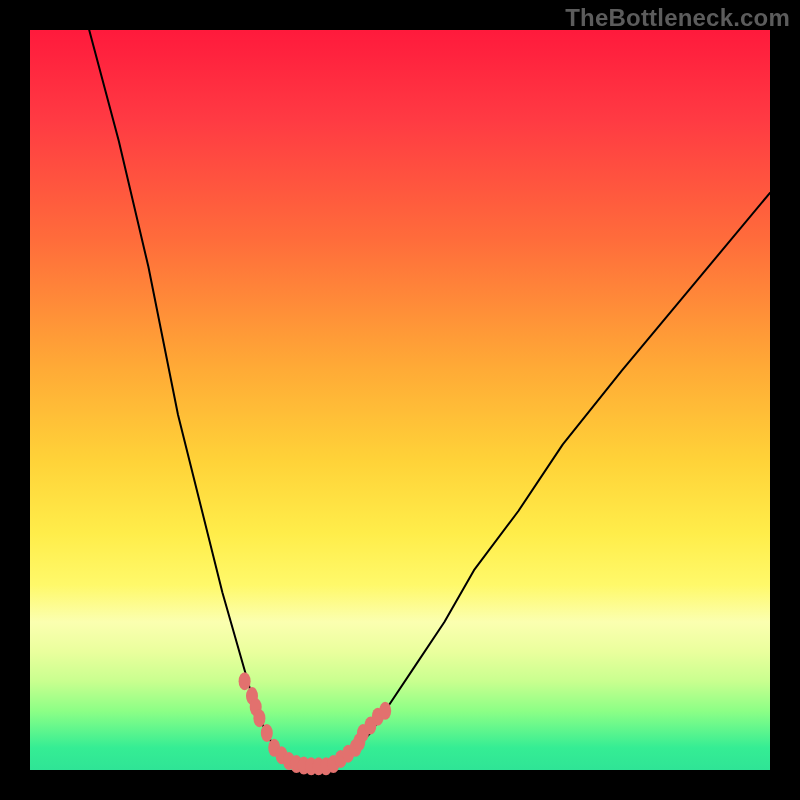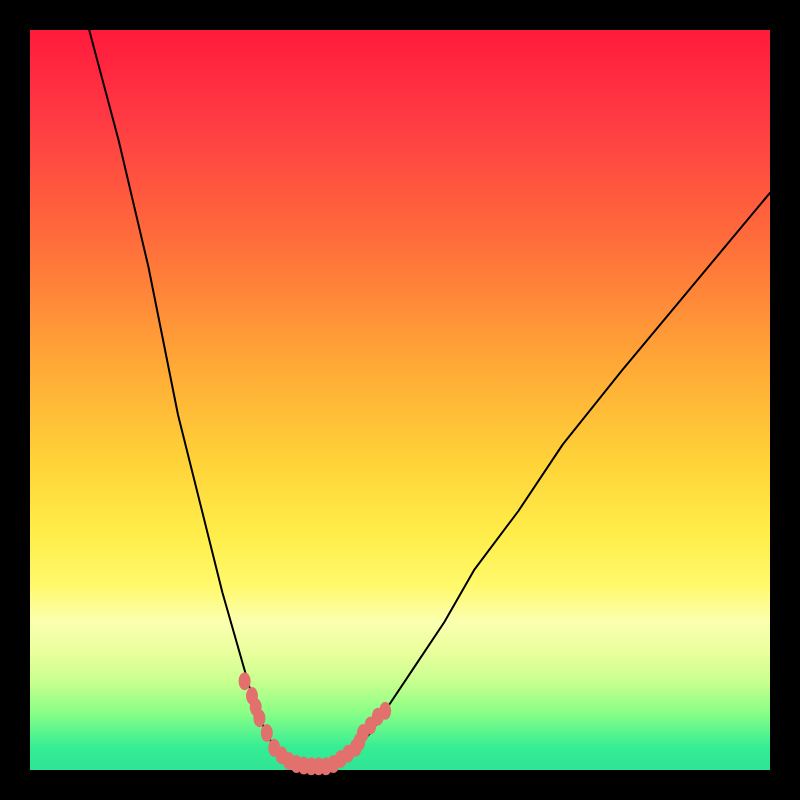--- a/index.html
+++ b/index.html
@@ -66,20 +66,21 @@
     stroke-linejoin: round;
   }
   .marker {
     fill: #e2716e;
   }
 </style>
 </head>
 <body>
 <div class="stage">
   <div class="plot-area"></div>
+  <div class="watermark">TheBottleneck.com</div>
   <svg class="overlay" viewBox="0 0 740 740">
     <path id="curve-left" class="curve" d="M59.2 0.0 L88.8 111.0 L118.4 236.8 L148.0 384.8 L162.8 444.0 L177.6 503.2 L192.4 562.4 L207.2 614.2 L222.0 666.0 L229.4 688.2 L236.8 703.0 L244.2 717.8 L251.6 725.2 L266.4 732.6 L281.2 736.3"></path>
     <path id="curve-right" class="curve" d="M281.2 736.3 L296.0 736.3 L310.8 728.9 L325.6 717.8 L340.4 703.0 L355.2 680.8 L384.8 636.4 L414.4 592.0 L444.0 540.2 L488.4 481.0 L532.8 414.4 L592.0 340.4 L666.0 251.6 L740.0 162.8"></path>
     <g id="markers">
         <ellipse cx="214.6" cy="651.2" rx="6" ry="9" class="marker"></ellipse>
         <ellipse cx="222.0" cy="666.0" rx="6" ry="9" class="marker"></ellipse>
         <ellipse cx="225.7" cy="677.1" rx="6" ry="9" class="marker"></ellipse>
         <ellipse cx="229.4" cy="688.2" rx="6" ry="9" class="marker"></ellipse>
         <ellipse cx="236.8" cy="703.0" rx="6" ry="9" class="marker"></ellipse>
         <ellipse cx="244.2" cy="717.8" rx="6" ry="9" class="marker"></ellipse>

